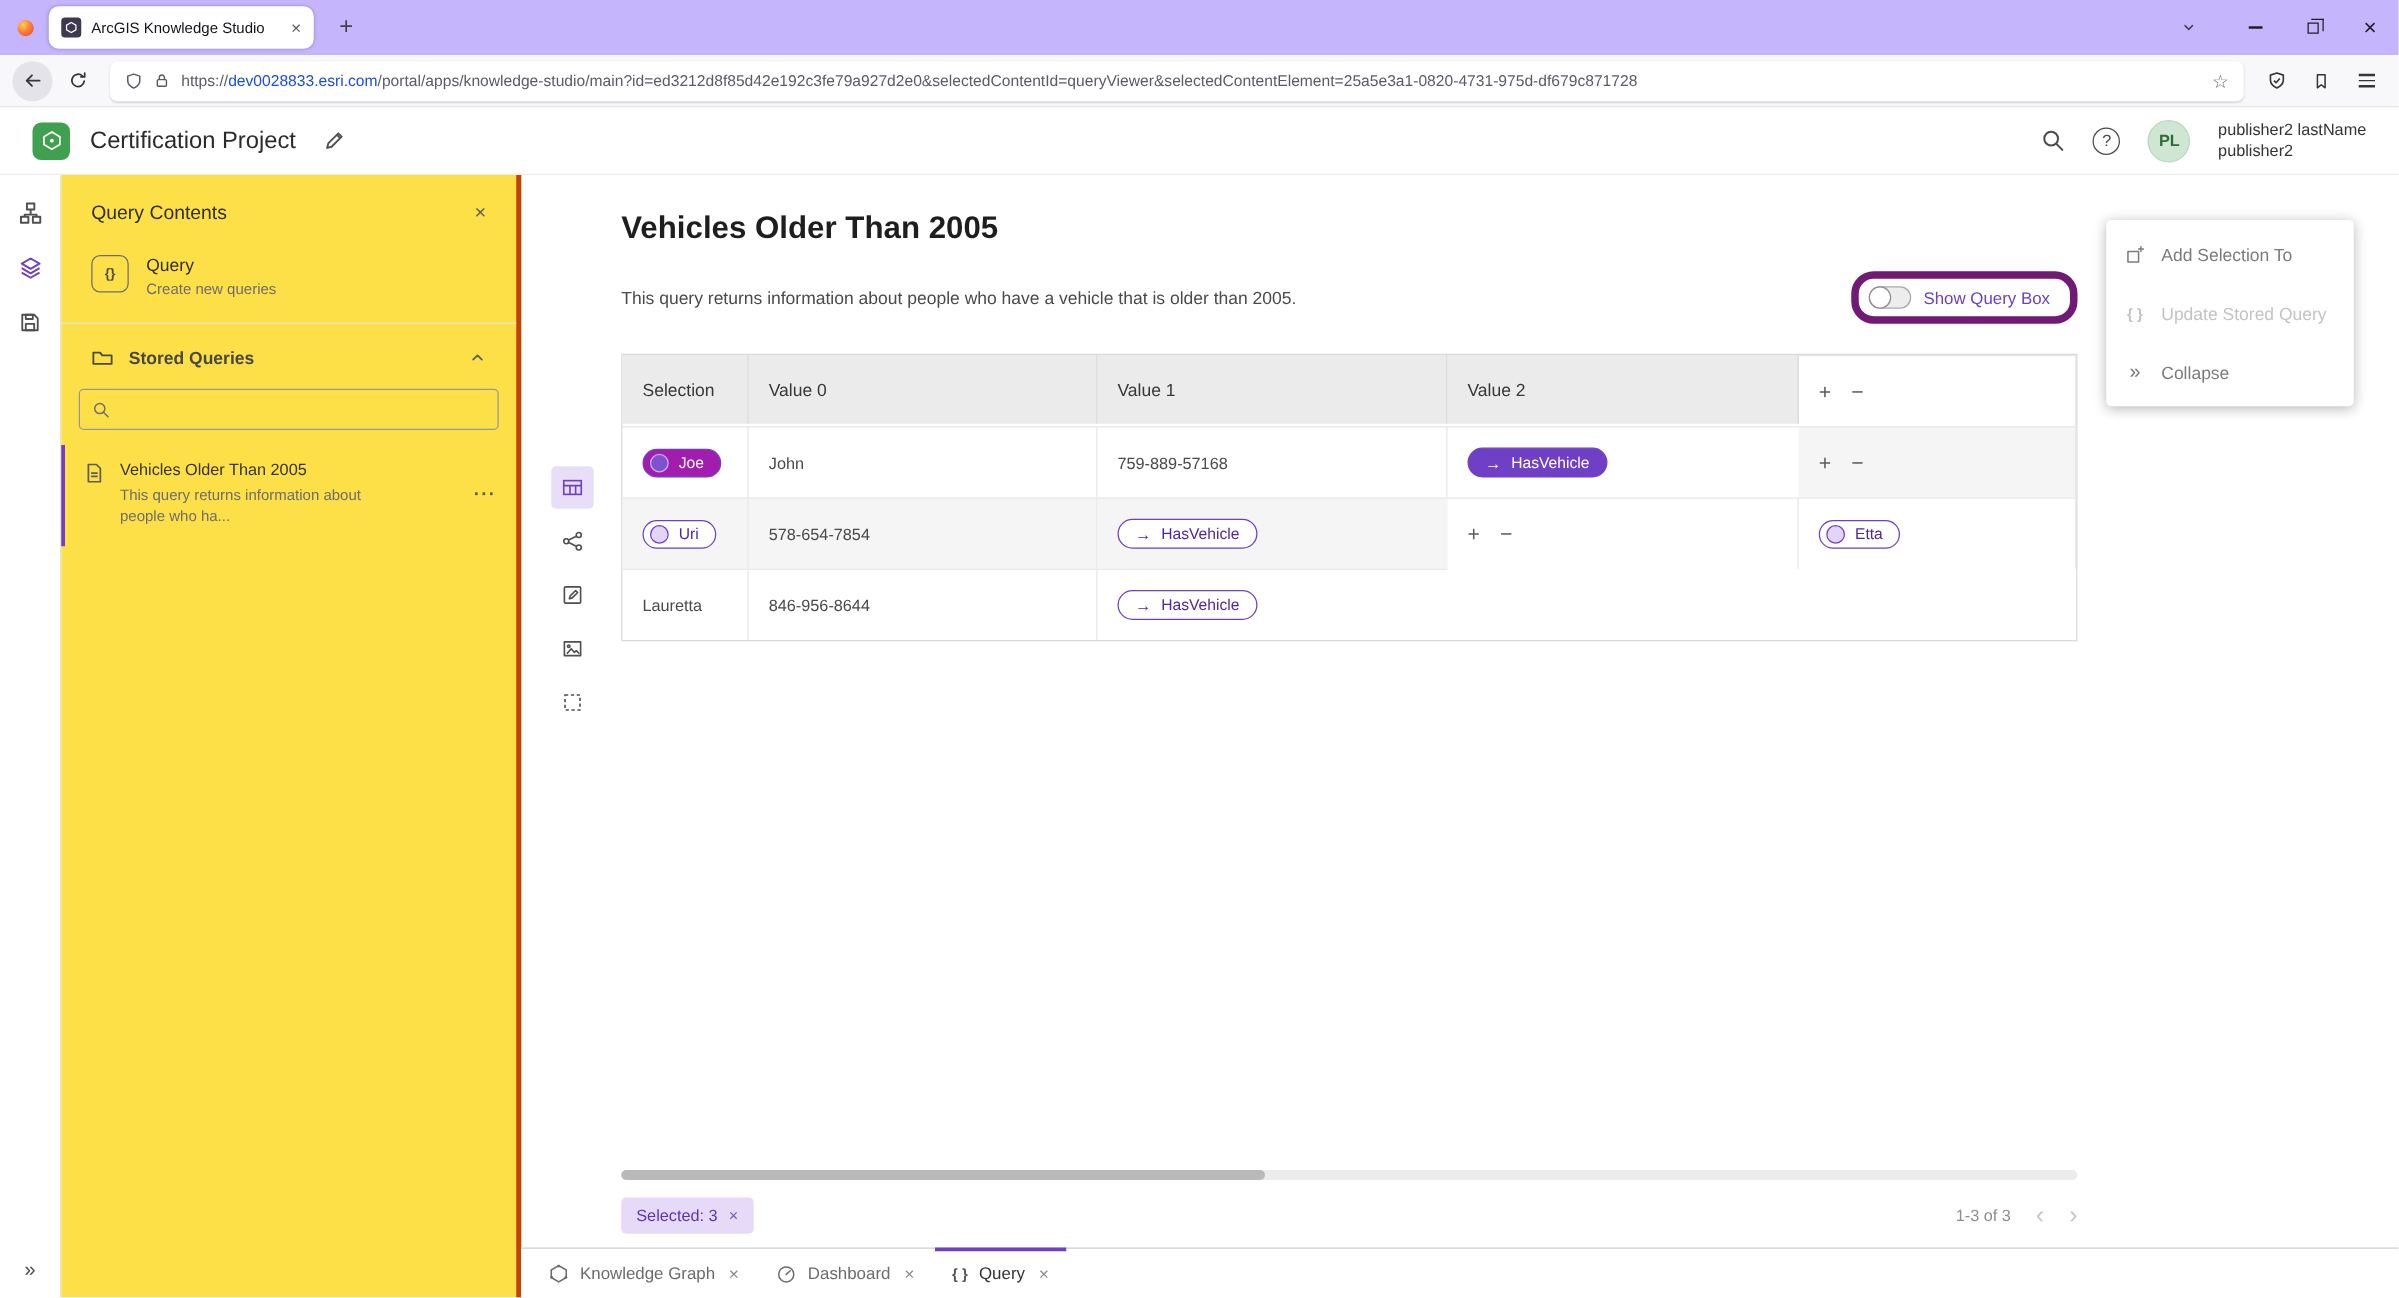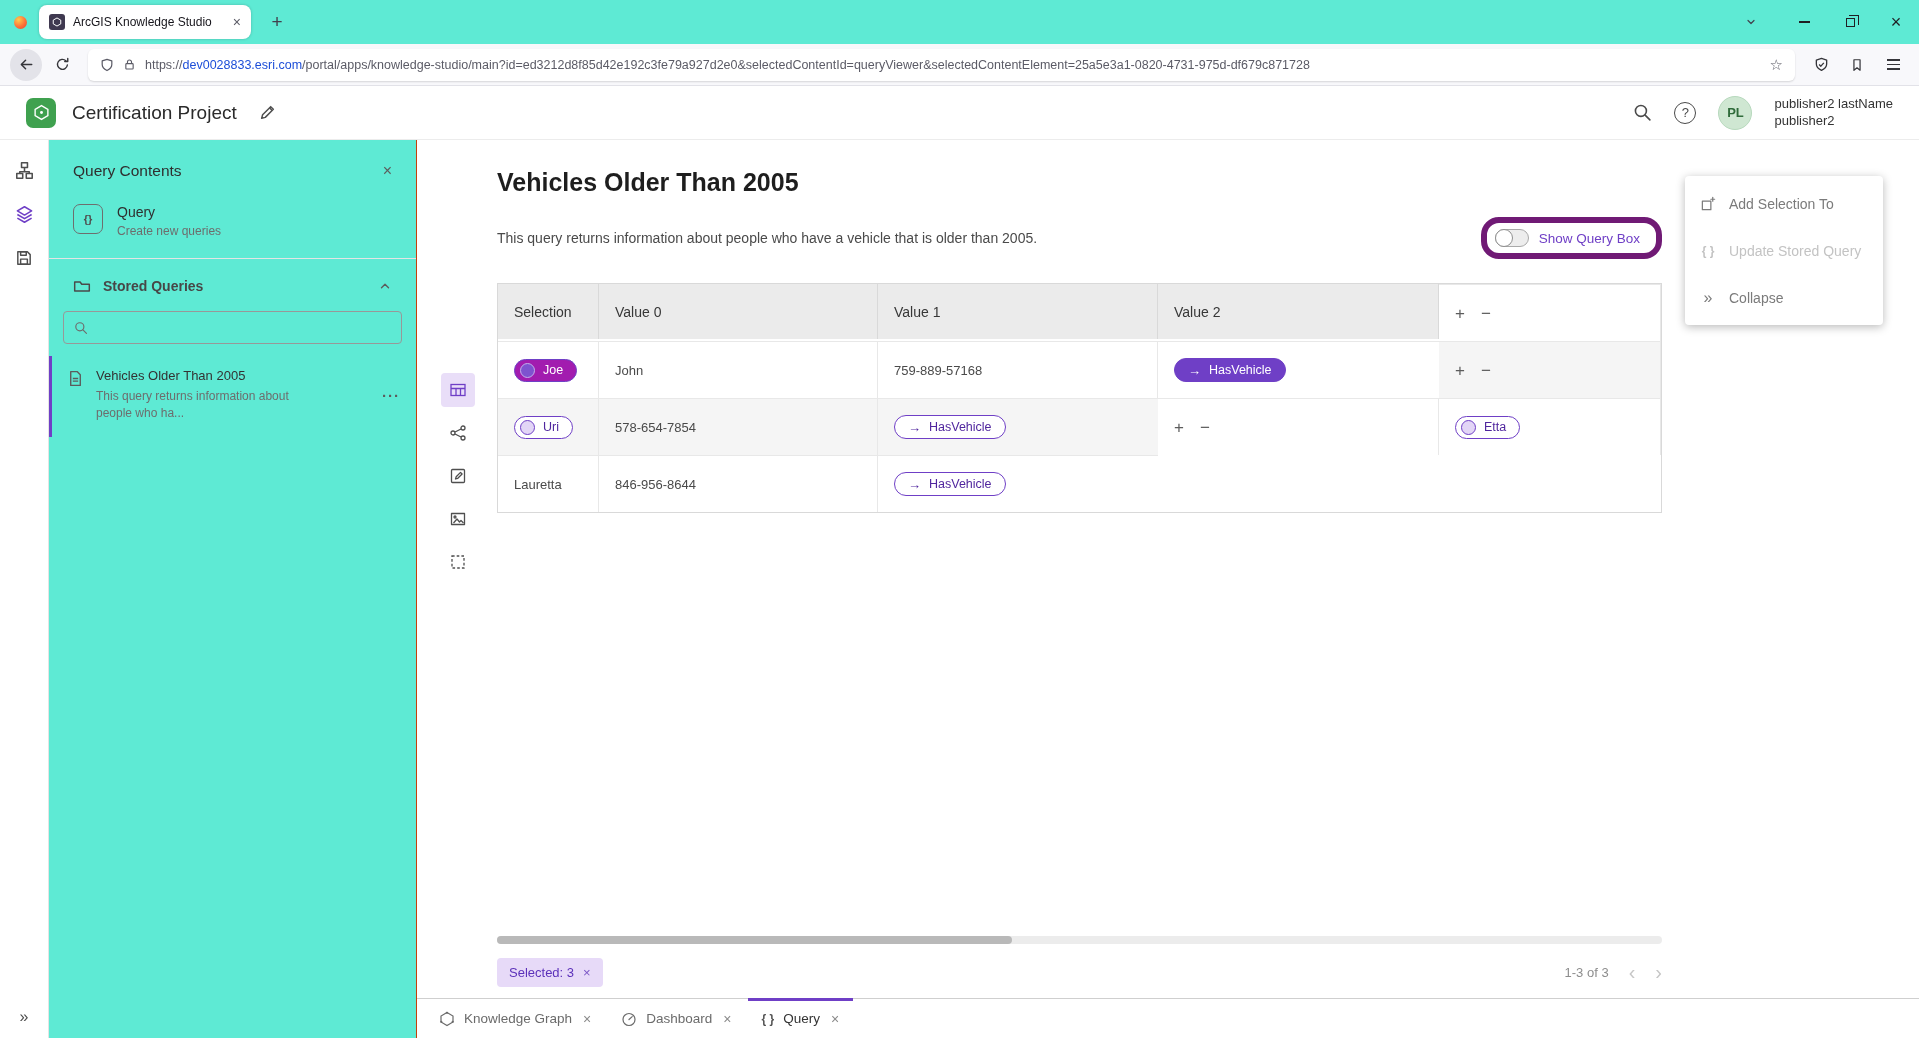--- a/index.html
+++ b/index.html
@@ -1,21 +1,21 @@
 <!DOCTYPE html>
 <html><head>
 <meta charset="utf-8">
 <style>
   *{box-sizing:border-box;margin:0;padding:0}
   html,body{width:1919px;height:1038px;overflow:hidden;background:#fff;
     font-family:"Liberation Sans","DejaVu Sans",sans-serif;color:#333}
   svg{display:block}
 
   
-  .tabstrip{height:44px;background:#5eead4;display:flex;align-items:center;padding-left:8px}
+  .tabstrip{height:44px;background:#c4b5fd;display:flex;align-items:center;padding-left:8px}
   .ff-dot{width:13px;height:13px;border-radius:50%;margin:0 12px 0 6px;
     background:radial-gradient(circle at 35% 30%,#ffcc4d,#ff7139 55%,#e8432e)}
   .tab{display:flex;align-items:center;gap:8px;background:#fff;border-radius:8px;height:34px;
     padding:0 10px;width:212px;box-shadow:0 0 3px rgba(0,0,0,.22)}
   .tab-favicon{width:16px;height:16px;border-radius:3px;background:#3f3950;display:flex;
     align-items:center;justify-content:center;color:#fff;flex:none}
   .tab-title{font-size:12px;color:#15141a;flex:1;white-space:nowrap;overflow:hidden}
   .tab-close{font-size:14px;color:#5b5b66;cursor:default}
   .newtab{font-size:19px;color:#42414d;margin-left:12px;width:28px;text-align:center}
   .ts-spacer{flex:1}
@@ -61,22 +61,22 @@
   
   .main{display:flex;height:898px;position:relative;background:#fff}
   .rail{width:49px;border-right:1px solid #e4e4e4;display:flex;flex-direction:column;
     align-items:center;padding-top:12px;gap:8px;flex:none}
   .rail-btn{width:36px;height:36px;border-radius:4px;display:flex;align-items:center;
     justify-content:center;color:#4f4f4f}
   .rail-btn.active{color:#6f3fc6}
   .rail-expand{margin-top:auto;margin-bottom:12px;color:#4f4f4f;font-size:16px}
 
   
-  .panel{width:368px;border-right:1px solid #c2410c;display:flex;flex-direction:column;
-    background:#5eead4;flex:none}
+  .panel{width:368px;border-right:4px solid #c2410c;display:flex;flex-direction:column;
+    background:#fde047;flex:none}
   .panel-header{display:flex;align-items:center;padding:22px 24px 16px}
   .panel-title{font-size:15.5px;color:#2f2f2f}
   .panel-close{margin-left:auto;color:#5c5c5c;font-size:16px}
   .query-item{display:flex;gap:14px;padding:8px 24px 20px;align-items:flex-start;
     border-bottom:1px solid #e4e4e4}
   .braces-box{width:30px;height:30px;border:1px solid #6e6e6e;border-radius:7px;display:flex;
     align-items:center;justify-content:center;font-size:11px;font-weight:bold;color:#4f4f4f;flex:none}
   .qi-title{font-size:14px;color:#2f2f2f;margin-bottom:4px}
   .qi-sub{font-size:12px;color:#6d6d6d}
   .stored-header{display:flex;align-items:center;gap:12px;padding:18px 24px 10px;color:#4a4a4a}

